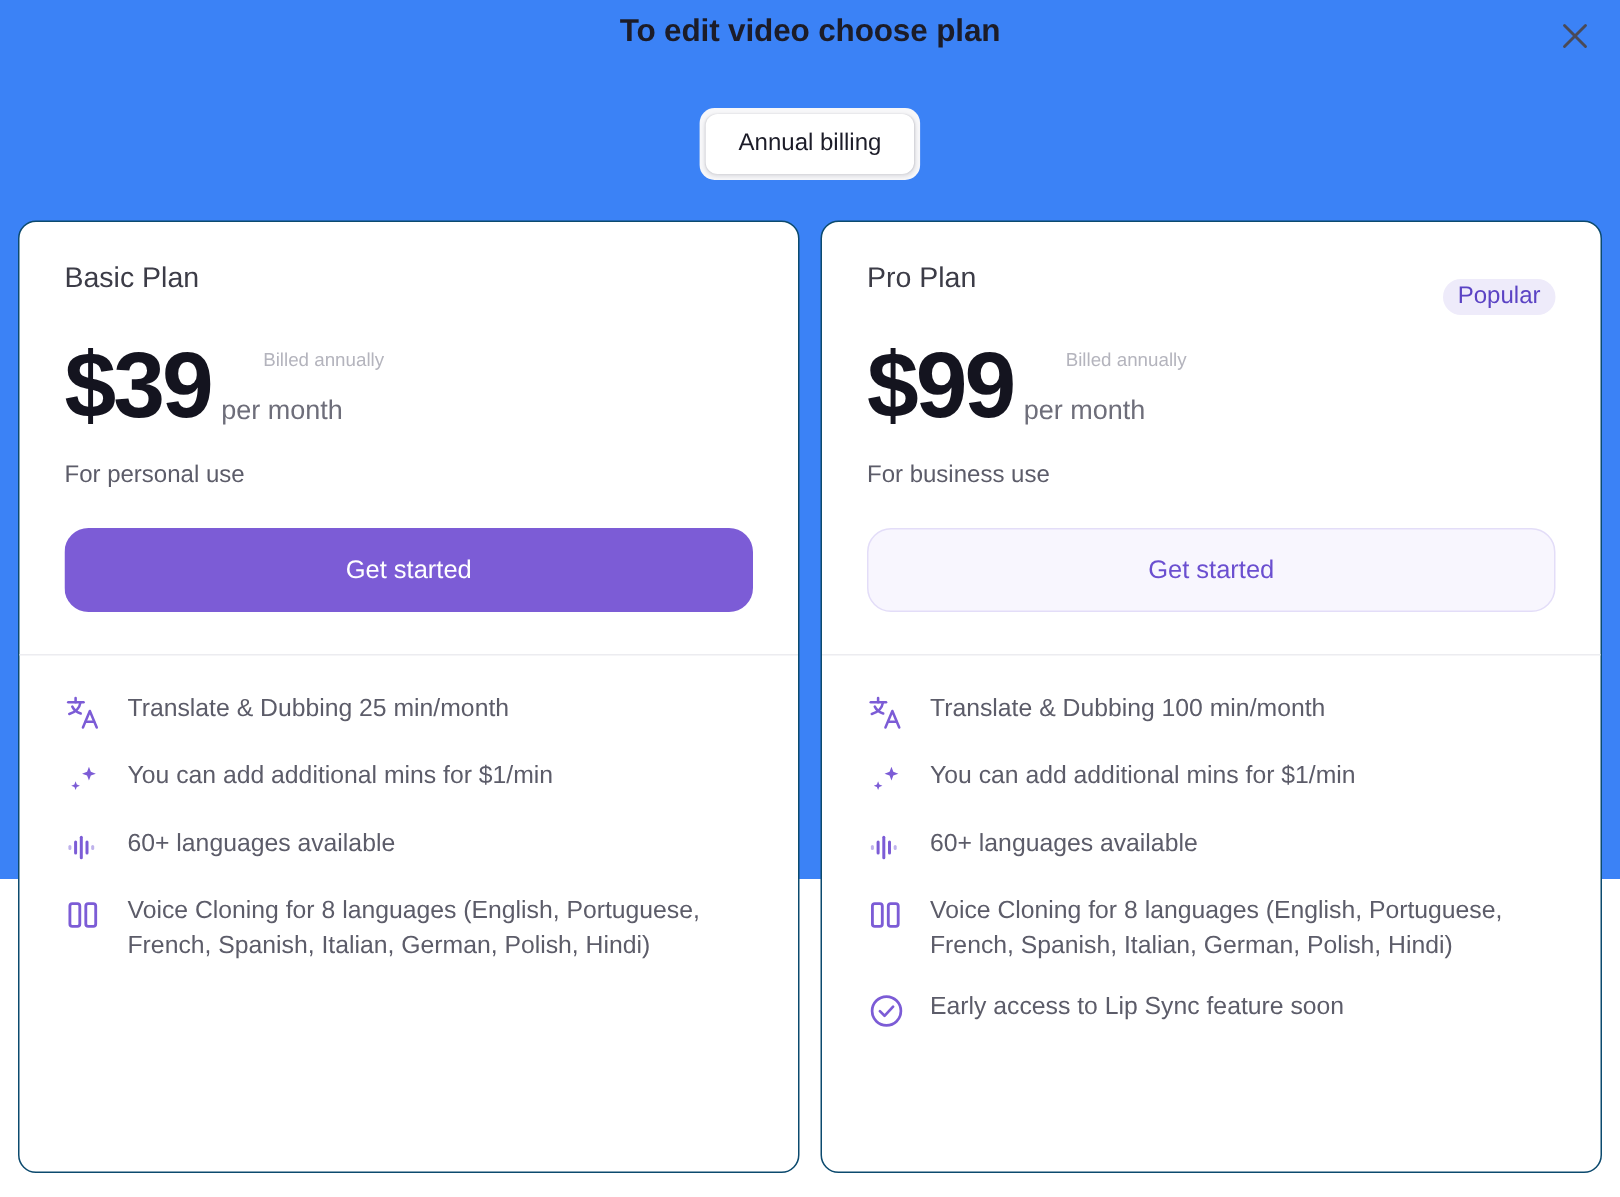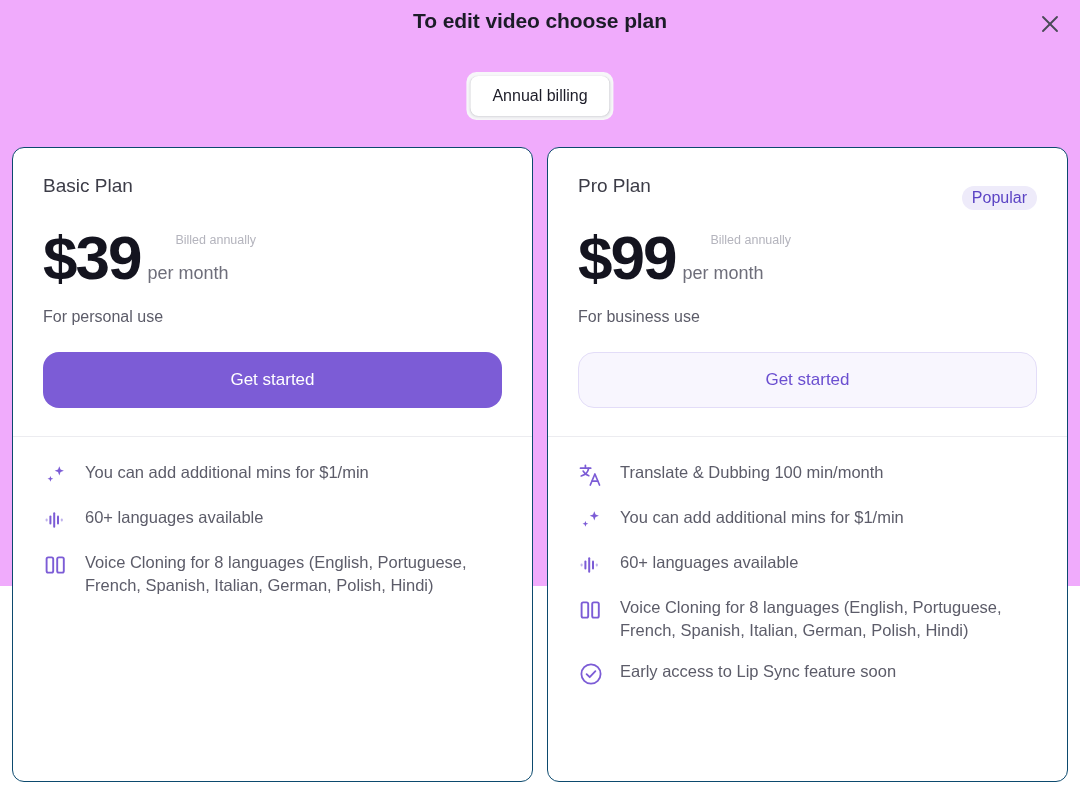--- a/index.html
+++ b/index.html
@@ -9,21 +9,21 @@
     height: 798px;
     background: #ffffff;
     font-family: "Liberation Sans", sans-serif;
     overflow: hidden;
   }
 
   .modal {
     position: relative;
     width: 1080px;
     height: 586px;
-    background: #f0abfc;
+    background: #3b82f6;
   }
 
   
   .modal-title {
     position: absolute;
     top: 9px;
     left: 0;
     width: 1080px;
     text-align: center;
     font-size: 21px;
@@ -263,20 +263,33 @@
             </div>
           </div>
           <div class="plan-use">For personal use</div>
           <button class="cta primary">Get started</button>
         </div>
         <div class="divider"></div>
         <div class="features">
           <div class="feature">
             <span class="feature-icon">
               <svg width="26" height="26" viewBox="0 0 26 26" fill="none">
+                <path d="M2.5 6.2h10.2" stroke="#7C5CD6" stroke-width="1.7" stroke-linecap="round"></path>
+                <path d="M7.4 3.4v2.8" stroke="#7C5CD6" stroke-width="1.7" stroke-linecap="round"></path>
+                <path d="M10.6 6.4c-.5 3.4-3.1 6.3-7.4 7.6" stroke="#7C5CD6" stroke-width="1.7" stroke-linecap="round"></path>
+                <path d="M5.2 9.1c1.1 2.2 3 3.8 5.6 4.6" stroke="#7C5CD6" stroke-width="1.7" stroke-linecap="round"></path>
+                <path d="M12.3 23l4.6-11 4.6 11" stroke="#7C5CD6" stroke-width="1.7" stroke-linecap="round" stroke-linejoin="round"></path>
+                <path d="M14.2 19.2h5.4" stroke="#7C5CD6" stroke-width="1.7" stroke-linecap="round"></path>
+              </svg>
+            </span>
+            <div class="feature-text">Translate &amp; Dubbing 25 min/month</div>
+          </div>
+          <div class="feature">
+            <span class="feature-icon">
+              <svg width="26" height="26" viewBox="0 0 26 26" fill="none">
                 <path d="M16.3 4.2l1.25 3.35L20.9 8.8l-3.35 1.25L16.3 13.4l-1.25-3.35L11.7 8.8l3.35-1.25z" fill="#7C5CD6"></path>
                 <path d="M7.4 13.9l.8 2.1 2.1.8-2.1.8-.8 2.1-.8-2.1-2.1-.8 2.1-.8z" fill="#7C5CD6"></path>
               </svg>
             </span>
             <div class="feature-text">You can add additional mins for $1/min</div>
           </div>
           <div class="feature">
             <span class="feature-icon">
               <svg width="26" height="26" viewBox="0 0 26 26" fill="none">
                 <rect x="2.6" y="11.4" width="2" height="3.2" rx="1" fill="#BFB2EC"></rect>

